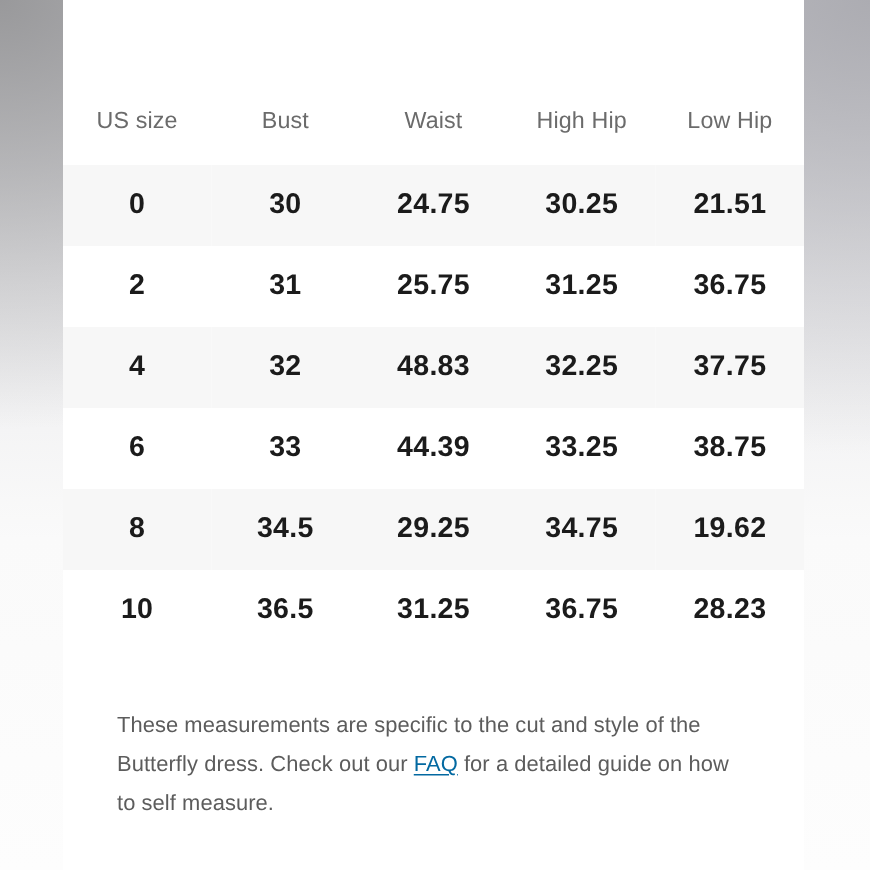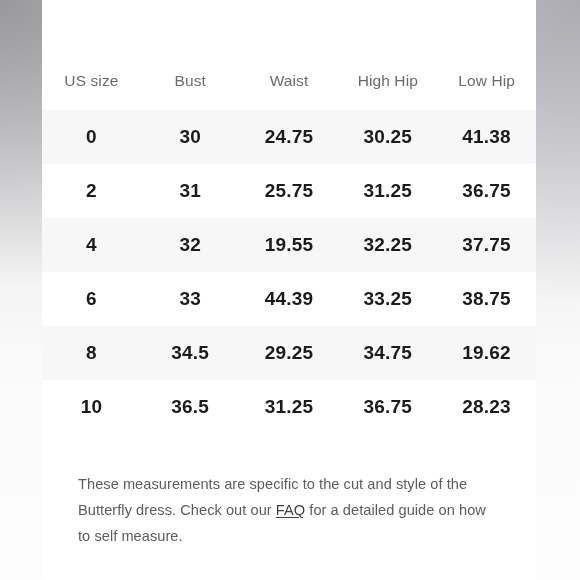--- a/index.html
+++ b/index.html
@@ -79,21 +79,21 @@
   #footer-note {
     padding: 38px 34px 0 36px;
     font-size: 14.6px;
     line-height: 1.78;
     color: #5c5c5c;
     letter-spacing: 0.05px;
   }
 
   #footer-note a,
   #footer-note .faq-link {
-    color: #404040;
+    color: #0369a1;
     text-decoration: underline;
     text-underline-offset: 2px;
     cursor: pointer;
   }
 </style>
 </head>
 <body>
 
 <div id="backdrop"></div>
 
@@ -109,35 +109,35 @@
         <th>Low Hip</th>
       </tr>
     </thead>
     <tbody>
 
       <tr class="alt">
         <td>0</td>
         <td>30</td>
         <td>24.75</td>
         <td>30.25</td>
-        <td>41.38</td>
+        <td>21.51</td>
       </tr>
 
       <tr class="plain">
         <td>2</td>
         <td>31</td>
         <td>25.75</td>
         <td>31.25</td>
         <td>36.75</td>
       </tr>
 
       <tr class="alt">
         <td>4</td>
         <td>32</td>
-        <td>19.55</td>
+        <td>48.83</td>
         <td>32.25</td>
         <td>37.75</td>
       </tr>
 
       <tr class="plain">
         <td>6</td>
         <td>33</td>
         <td>44.39</td>
         <td>33.25</td>
         <td>38.75</td>

